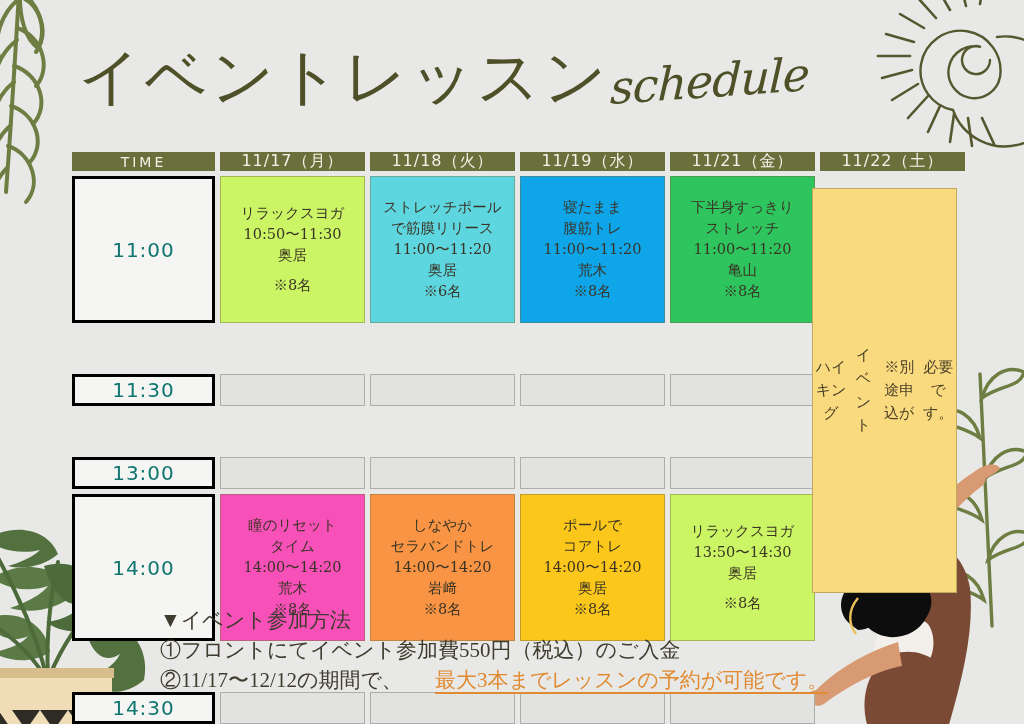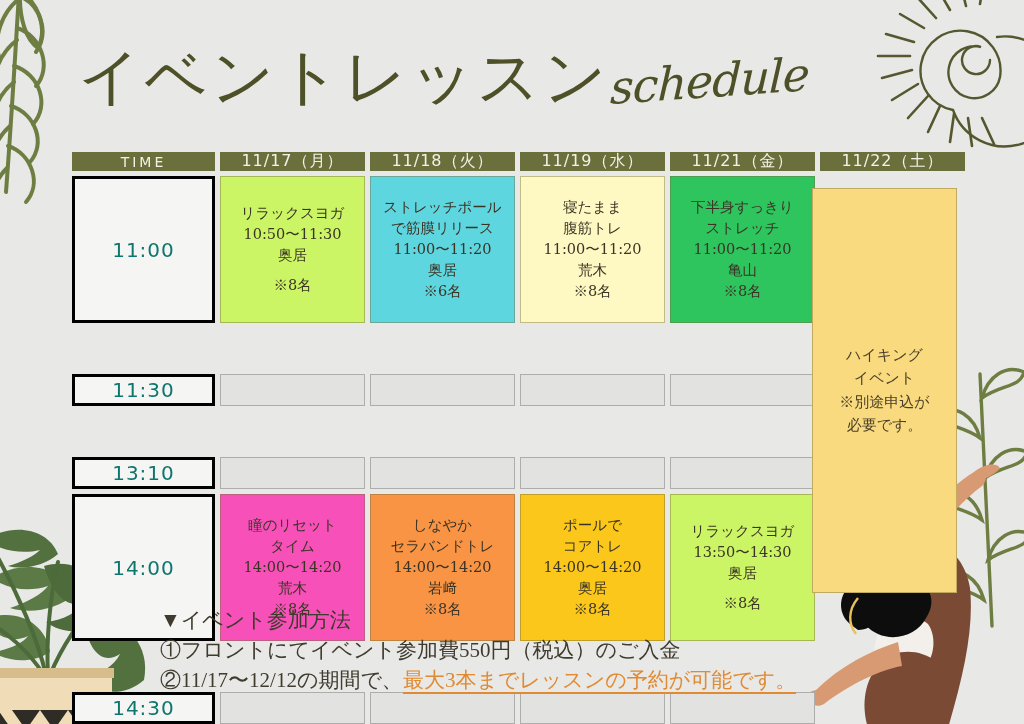--- a/index.html
+++ b/index.html
@@ -130,21 +130,21 @@
   #sat-block {
     position: absolute;
     left: 812px;
     top: 188px;
     width: 145px;
     height: 405px;
     background: #fada7f;
     border: 1px solid rgba(120,110,60,0.45);
     box-sizing: border-box;
     display: flex;
-    flex-direction: column;
+    flex-direction: row;
     align-items: center;
     justify-content: center;
     text-align: center;
     font-family: "DejaVu Serif", serif;
     font-size: 15px;
     line-height: 1.55;
     color: #4a4128;
     z-index: 4;
   }
 
@@ -157,20 +157,21 @@
     font-family: "DejaVu Serif", serif;
     font-size: 21px;
     line-height: 1.42;
     color: #3f3b2e;
     white-space: nowrap;
   }
   #footer div { margin: 0; font-family: Liberation Serif, serif; }
   .hl {
     color: #e08a32;
     border-bottom: 2px solid #e08a32;
+    margin-left: 32px;
   }
 </style>
 </head>
 <body>
 
 <div id="poster">
 
   <svg class="deco" id="deco-vine-left" viewBox="0 0 120 250">
     <g fill="none" stroke="#6e7d41" stroke-width="4" stroke-linecap="round">
       <path d="M34 -6 C30 60, 26 130, 20 210"></path>
@@ -295,21 +296,21 @@
       </div>
 
       <div class="cell col-day lesson-cell tall" style="background:#5ed6e0">
         <span class="ln">ストレッチポール</span>
         <span class="ln">で筋膜リリース</span>
         <span class="ln">11:00〜11:20</span>
         <span class="ln">奥居</span>
         <span class="ln">※6名</span>
       </div>
 
-      <div class="cell col-day lesson-cell tall" style="background:#fef9c3">
+      <div class="cell col-day lesson-cell tall" style="background:#0ea5e9">
         <span class="ln">寝たまま</span>
         <span class="ln">腹筋トレ</span>
         <span class="ln">11:00〜11:20</span>
         <span class="ln">荒木</span>
         <span class="ln">※8名</span>
       </div>
 
       <div class="cell col-day lesson-cell tall" style="background:#2ec55f">
         <span class="ln">下半身すっきり</span>
         <span class="ln">ストレッチ</span>
@@ -324,21 +325,21 @@
     <div class="grid-row">
       <div class="cell col-time time-cell short">11:30</div>
       <div class="cell col-day empty-cell short"></div>
       <div class="cell col-day empty-cell short"></div>
       <div class="cell col-day empty-cell short"></div>
       <div class="cell col-day empty-cell short"></div>
       <div class="cell col-day"></div>
     </div>
 
     <div class="grid-row">
-      <div class="cell col-time time-cell short">13:10</div>
+      <div class="cell col-time time-cell short">13:00</div>
       <div class="cell col-day empty-cell short"></div>
       <div class="cell col-day empty-cell short"></div>
       <div class="cell col-day empty-cell short"></div>
       <div class="cell col-day empty-cell short"></div>
       <div class="cell col-day"></div>
     </div>
 
     <div class="grid-row">
       <div class="cell col-time time-cell tall">14:00</div>
 

